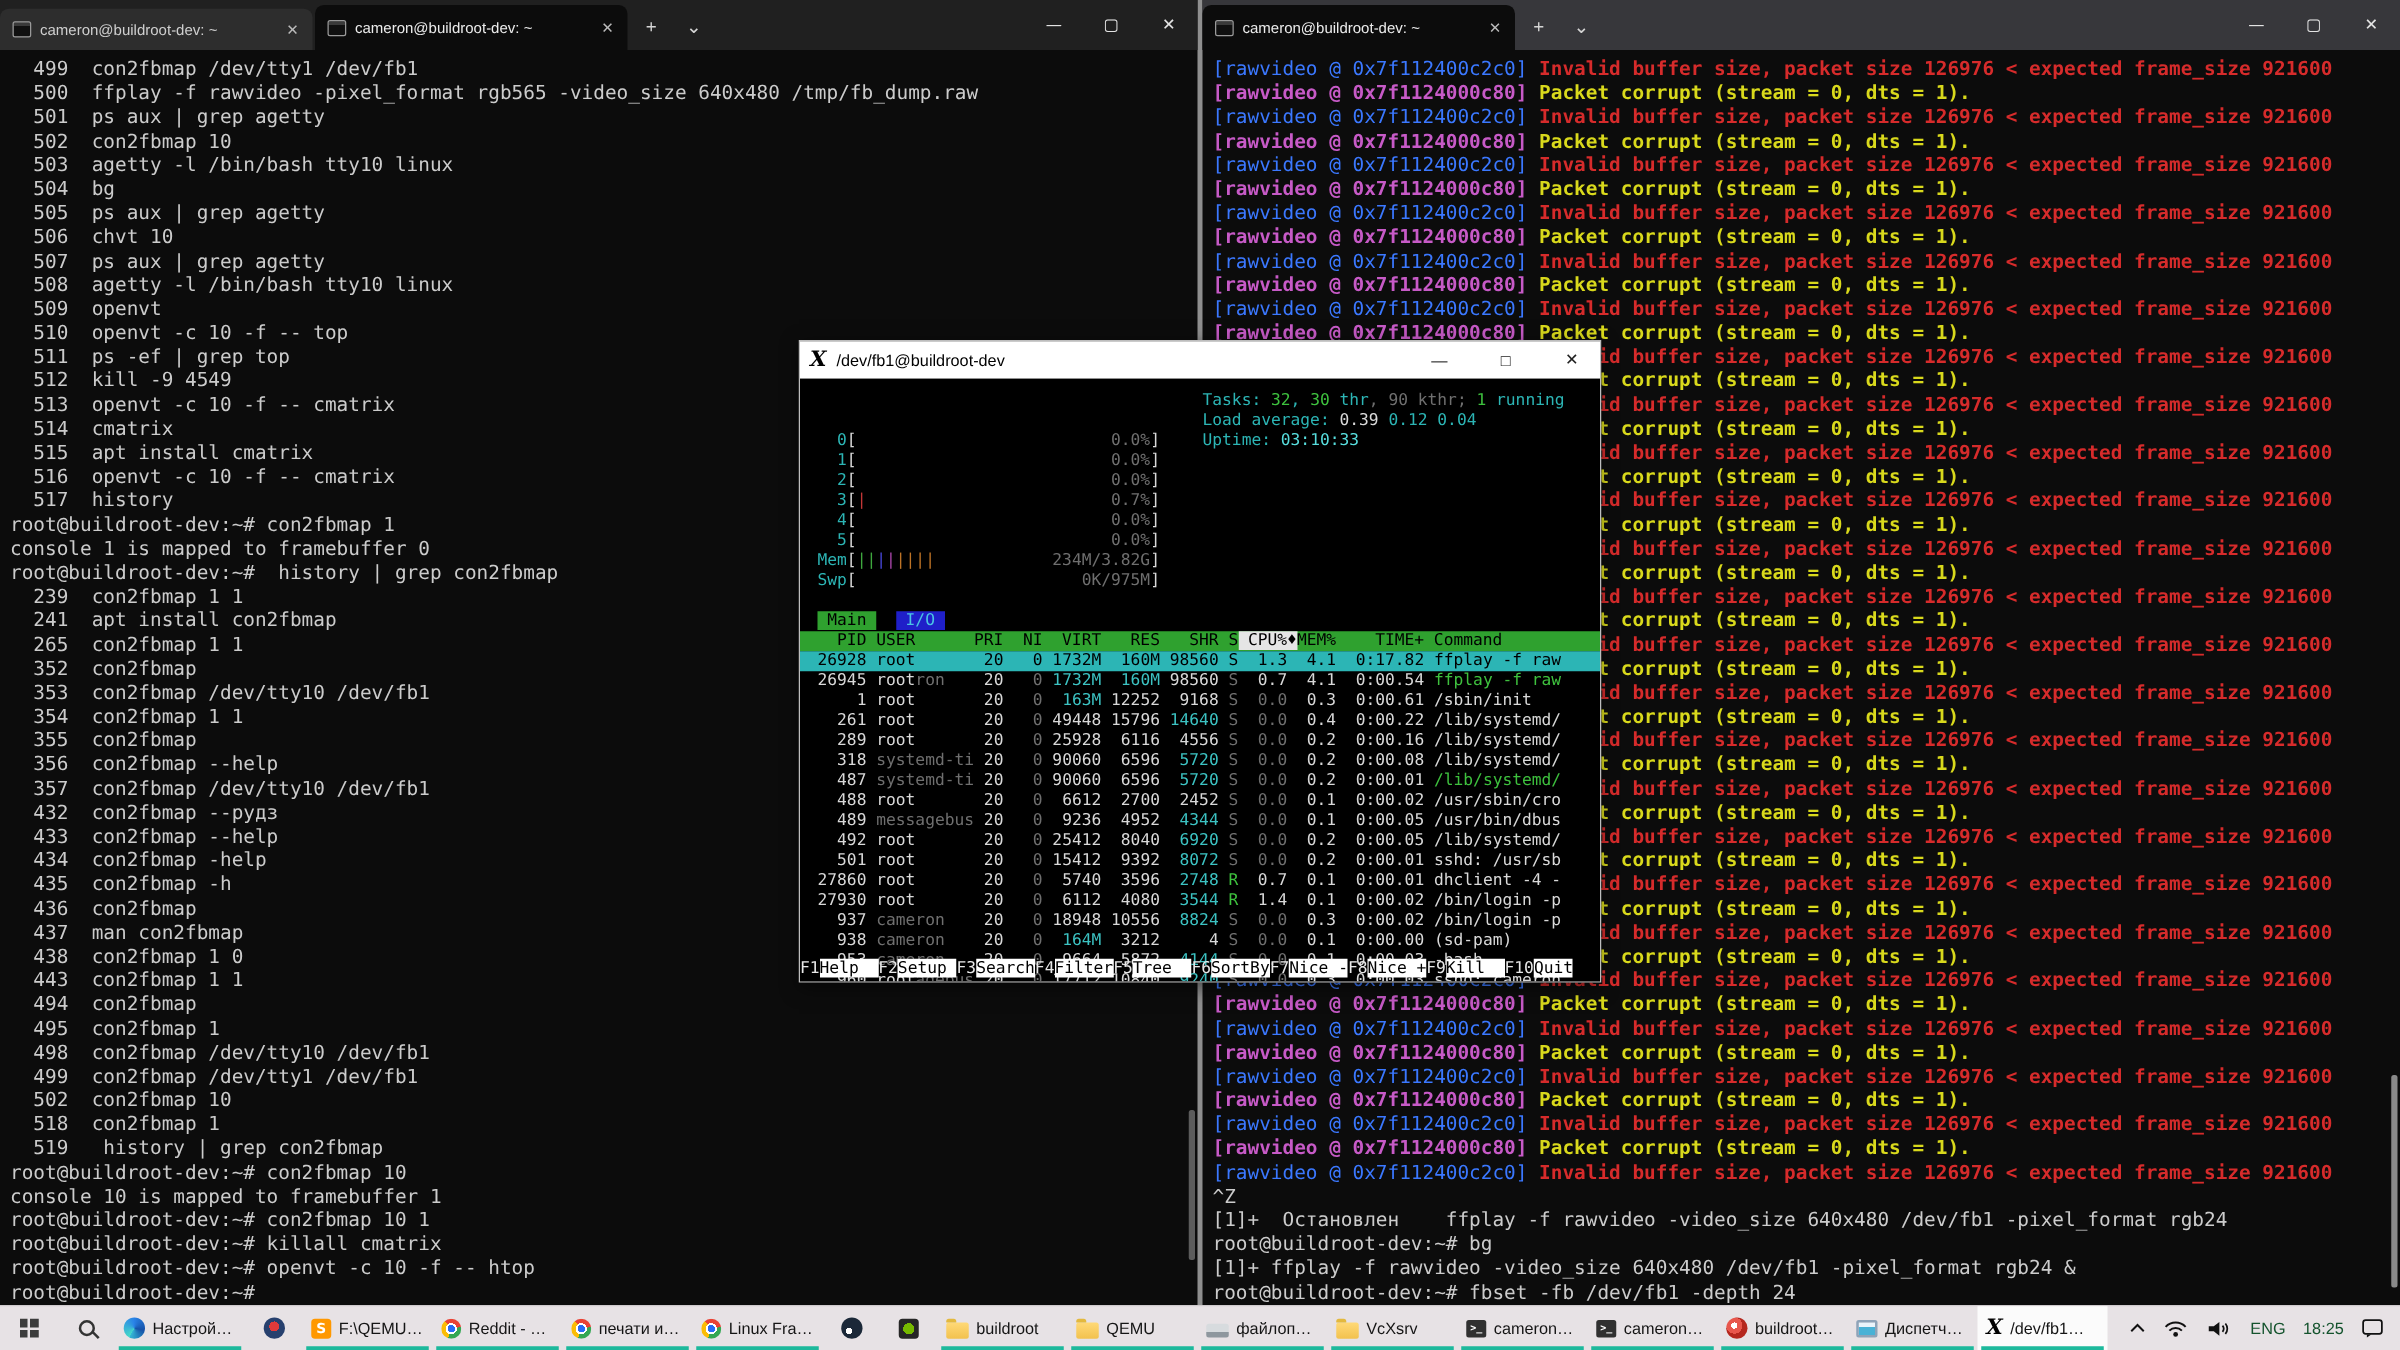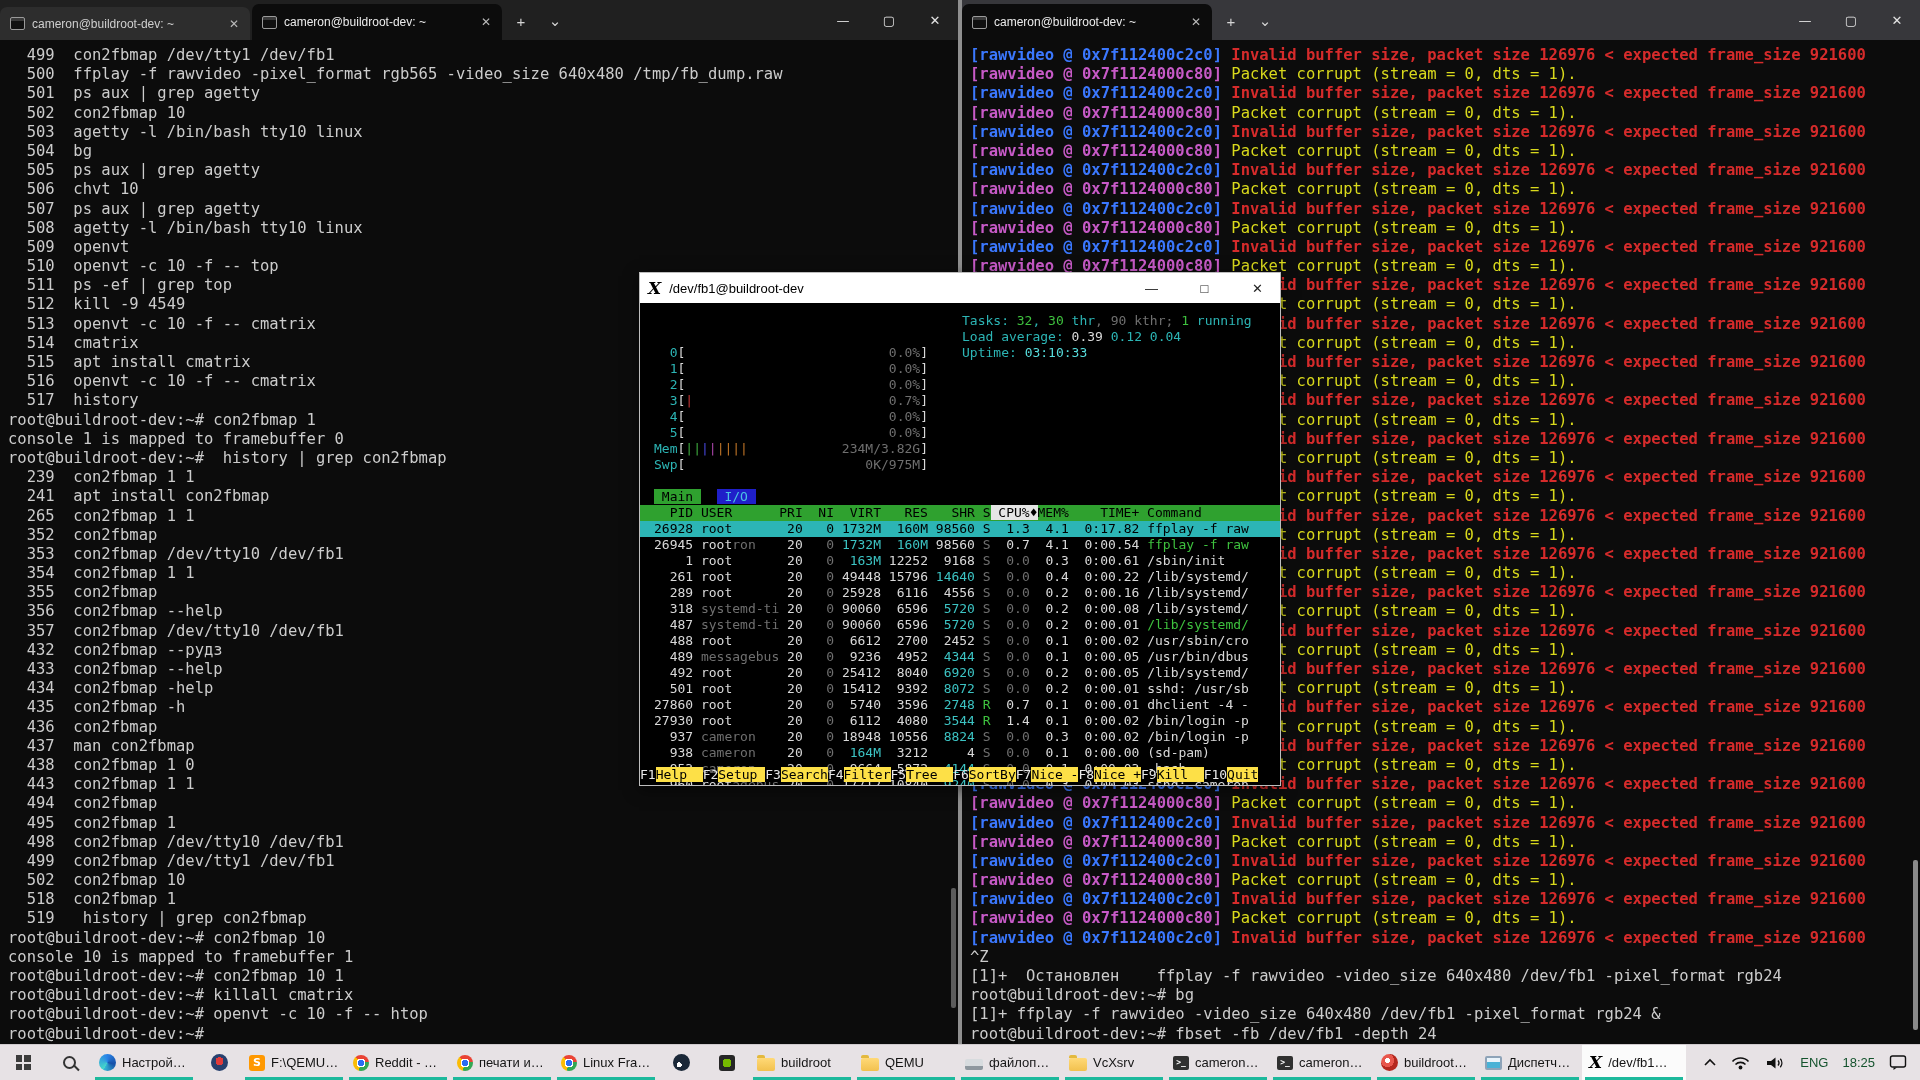--- a/index.html
+++ b/index.html
@@ -26,24 +26,24 @@
   .tabbar-btn { width:30px; height:30px; margin:0 0 4px 4px; display:flex; align-items:center;
                 justify-content:center; color:#d5d5d5; font-size:15px; }
   .win-controls { position:absolute; right:0; top:0; height:40px; display:flex; }
   .win-btn { width:46px; height:40px; display:flex; align-items:center; justify-content:center;
              color:#e3e3e3; font-size:13px; font-family:"DejaVu Sans",sans-serif; }
 
   .term-body { position:absolute; top:40px; left:0; right:0; bottom:0; overflow:hidden;
     padding:6px 0 0 8px; font-family:"DejaVu Sans Mono",monospace; font-size:15.5px;
     line-height:19.2px; color:#cccccc; white-space:pre; }
   .tline { height:19.2px; }
-  .pb { color:#3b78ff; font-weight:bold; }
+  .pb { color:#3b78ff; font-weight:normal; }
   .pm { color:#c75ac7; font-weight:bold; }
   .mr { color:#d62b2b; font-weight:bold; }
-  .my { color:#d9d91c; font-weight:normal; }
+  .my { color:#d9d91c; font-weight:bold; }
   .scroll-thumb { position:absolute; width:5px; right:2px; background:#5c5c5c; border-radius:2px; }
 
   
   #xwin { position:absolute; left:639px; top:272px; width:642px; background:#000;
           border:1px solid #bdbdbd; box-shadow:0 4px 14px rgba(0,0,0,.5); }
   .xtitle { height:30px; background:#ffffff; display:flex; align-items:center;
             padding-left:8px; gap:8px; font-size:13px; color:#000; }
   .xtitle .xt-text { flex:1; }
   .xctl { width:45px; height:30px; display:flex; align-items:center; justify-content:center;
           color:#222; font-size:13px; }
@@ -64,21 +64,21 @@
   .mb-g { color:#3ea83e; } .mb-b { color:#4646d8; } .mb-p { color:#a845a8; } .mb-o { color:#bd7326; }
   #htop-right { position:absolute; left:322px; top:10px; }
   .tabmain { background:#2fa12f; color:#000; }
   .tabio   { background:#1f1fc9; color:#4ac4e4; }
   .hdr-row { background:#2fa12f; color:#000; width:640px; }
   .hdr-sort { background:#e5e5e5; }
   .prow.sel { background:#2cb5b5; }
   .prow.sel span { color:#000 !important; }
   #htop-fbar { position:absolute; bottom:2px; left:0; width:640px; height:16px; }
   .fk { color:#e8e8e8; }
-  .fl { background:#fde047; color:#000; }
+  .fl { background:#ffffff; color:#000; }
 
   
   #taskbar { position:absolute; left:0; top:1044px; width:1920px; height:36px;
              background:#e7e2e5; display:flex; align-items:stretch; border-top:1px solid #cfcacd; }
   #tb-items { display:flex; flex:1; min-width:0; }
   .tb-item { display:flex; align-items:center; justify-content:flex-start; gap:6px;
              padding:0 7px; position:relative; flex:none; }
   .tb-item.icon-only { width:46px; justify-content:center; }
   .tb-item.labeled { width:104px; }
   .tb-item.active { background:#fbfbfb; }

